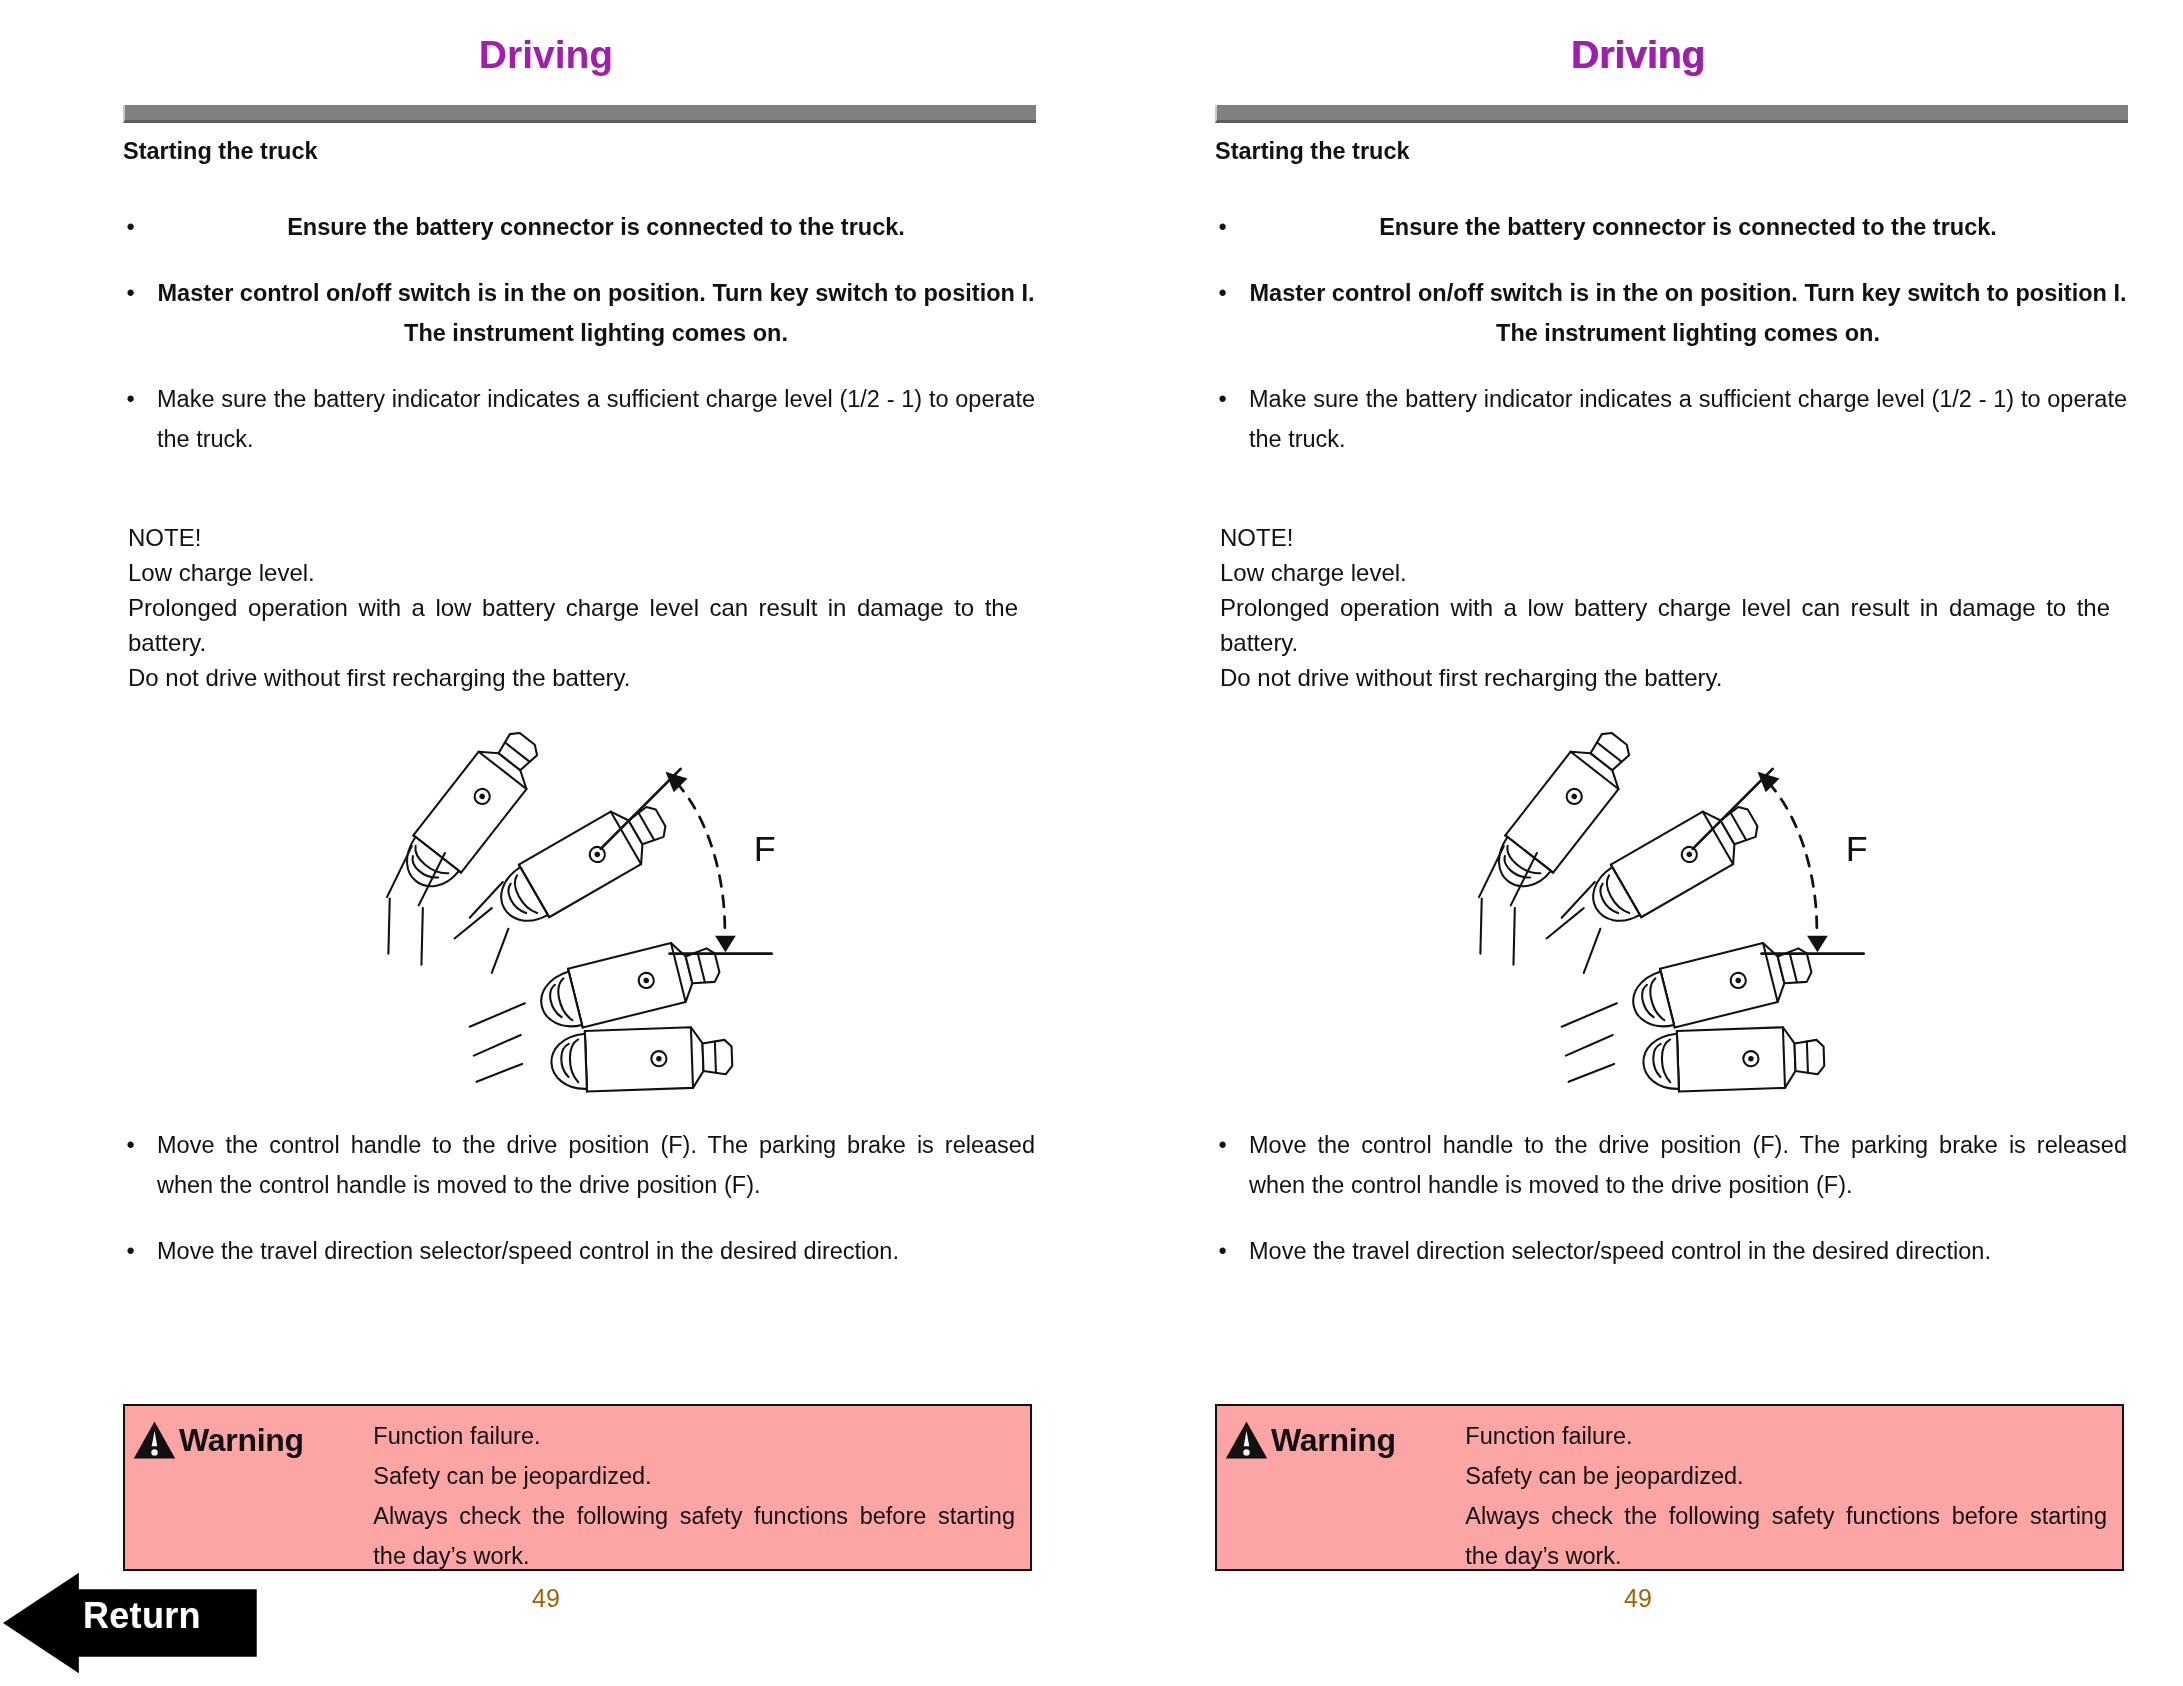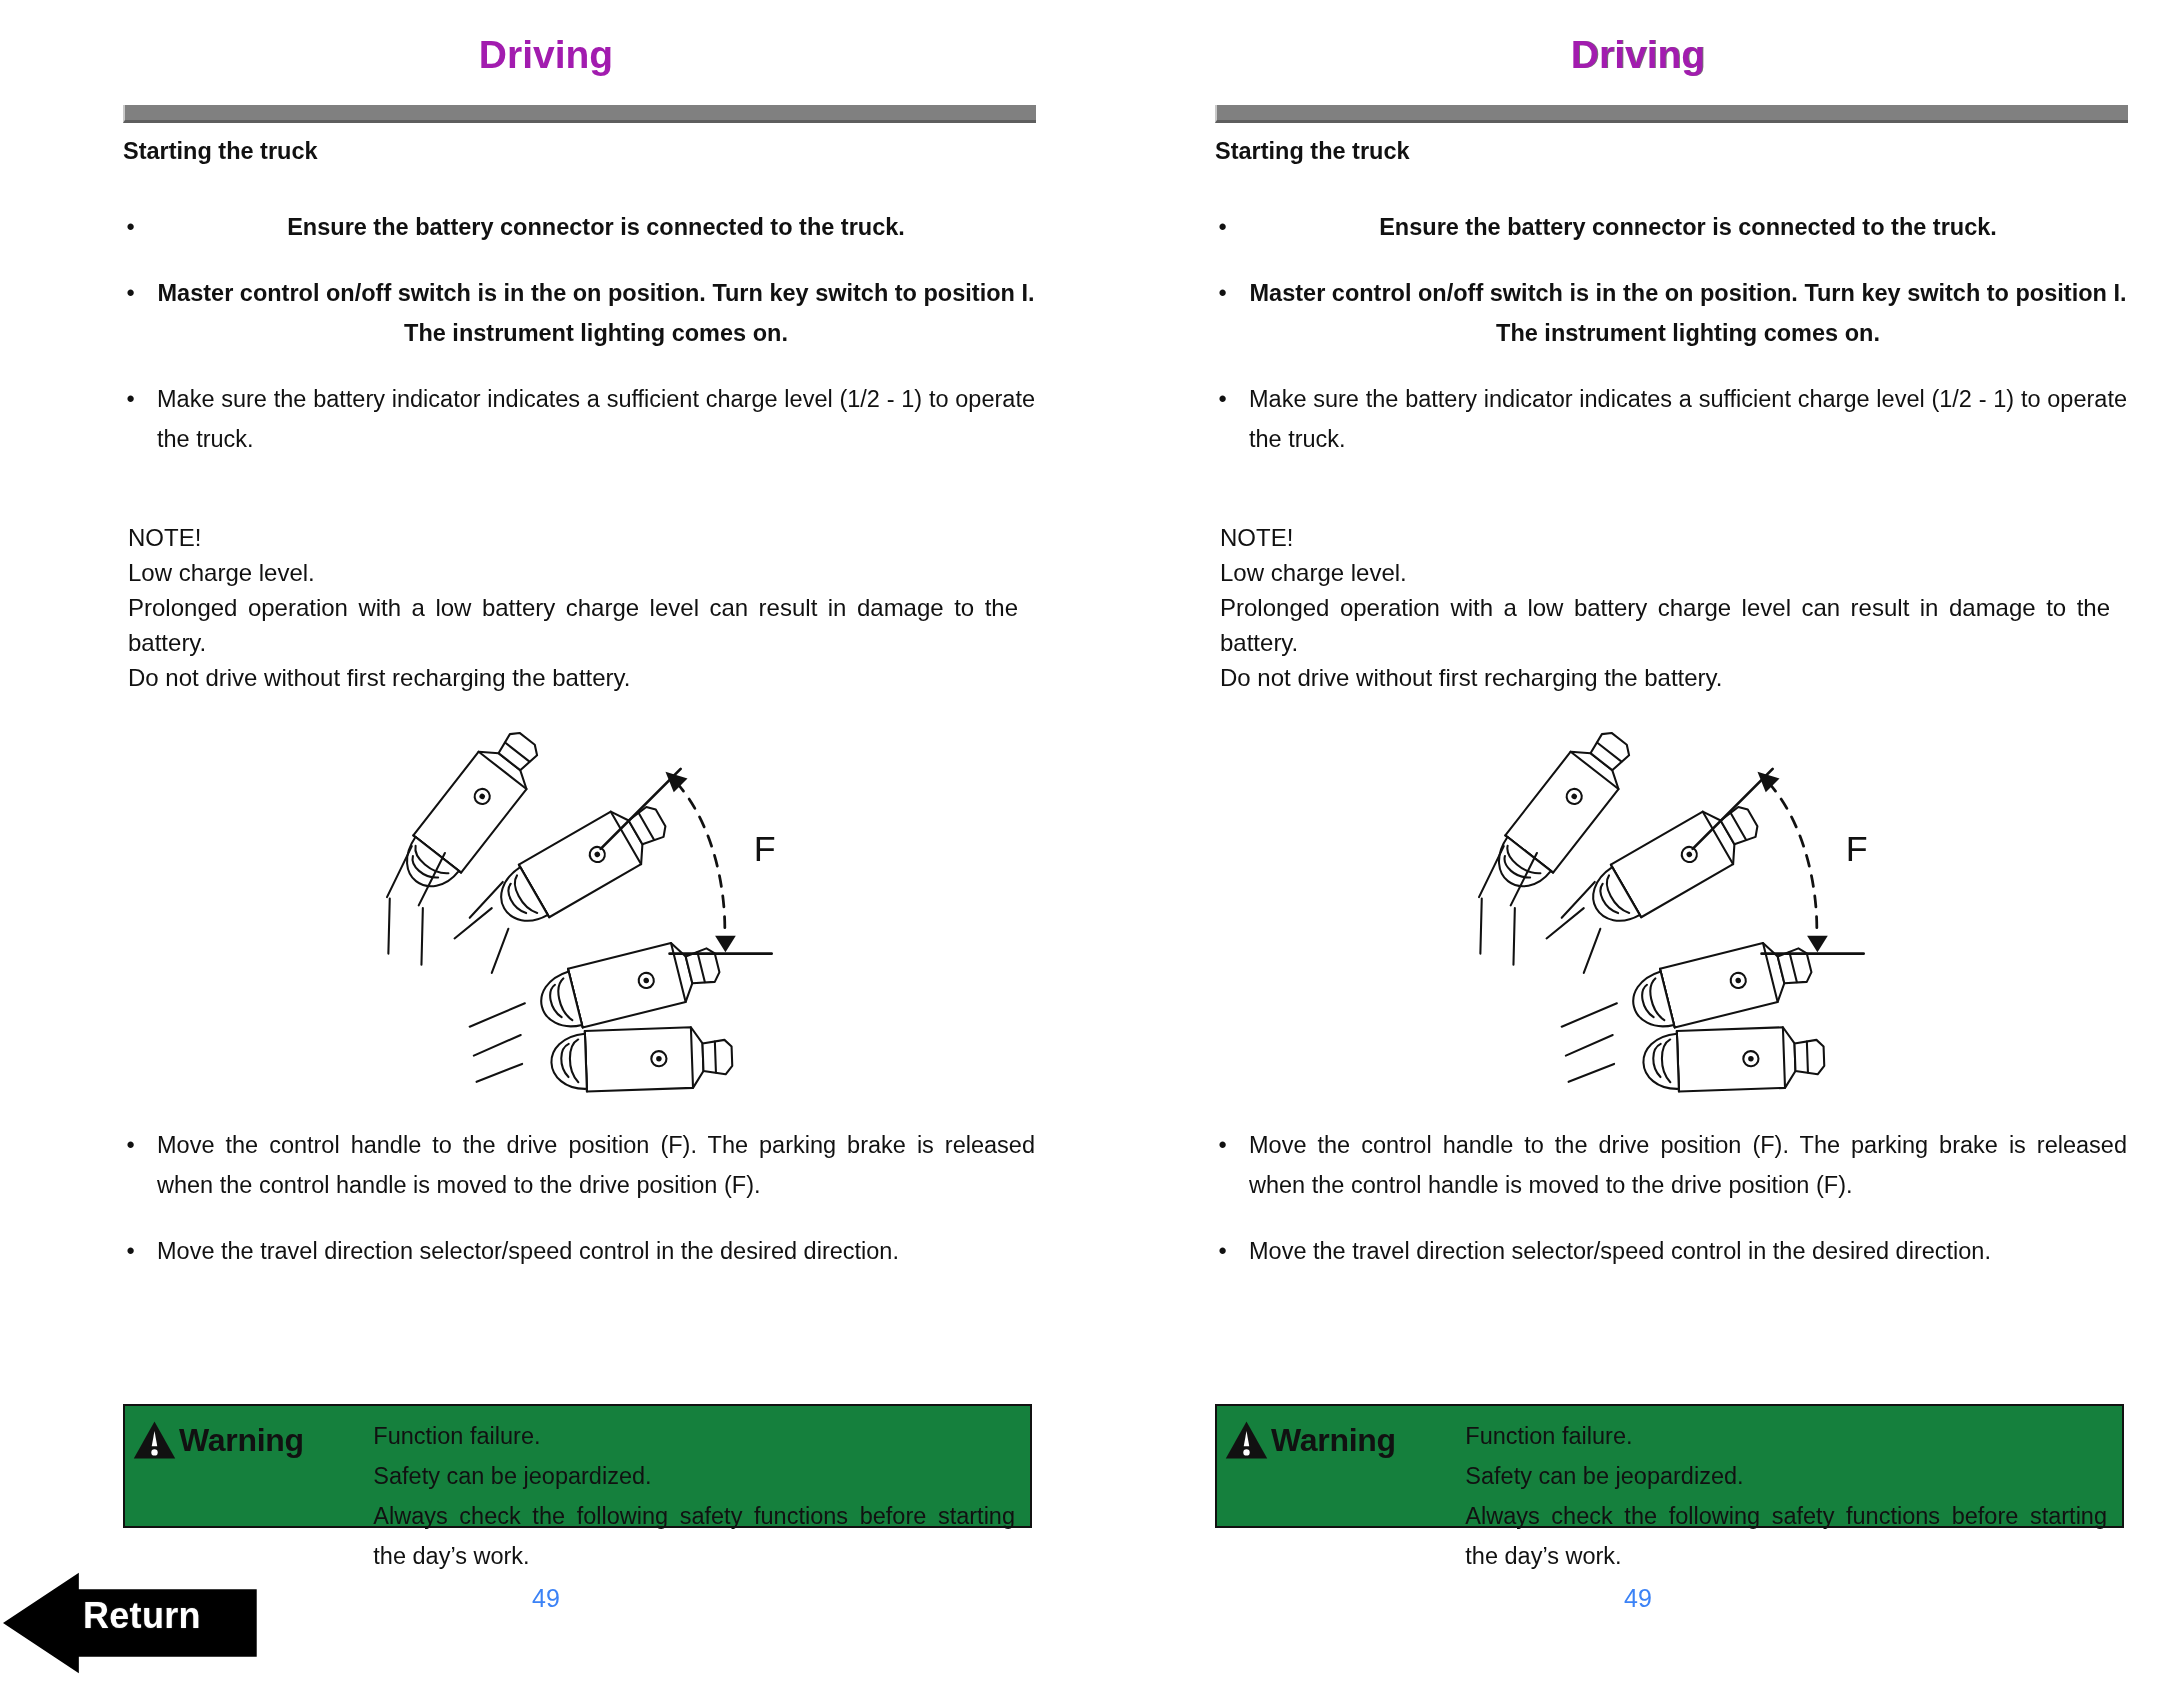--- a/index.html
+++ b/index.html
@@ -68,42 +68,42 @@
   .note .note-line.just{text-align:justify;text-justify:inter-word;}
 
   
   .figure{
     position:absolute;left:373px;top:711px;width:414px;height:386px;
   }
   .figure svg{display:block;width:100%;height:100%;}
 
   
   .warnbox{
-    position:absolute;left:123px;top:1404px;width:909px;height:124px;
+    position:absolute;left:123px;top:1404px;width:909px;height:167px;
     box-sizing:border-box;
     border:2.8px solid #111;
-    background:#15803d;
+    background:#fca5a5;
   }
   .warn-inner{display:flex;padding:9.7px 0 0 8.3px;}
   .warn-left{
     flex:0 0 228px;display:flex;align-items:flex-start;padding-top:4.1px;
   }
   .warn-tri{width:43px;height:40px;flex:0 0 43px;margin-right:2.8px;}
   .warn-word{
     font-size:32px;font-weight:bold;line-height:40px;letter-spacing:-0.3px;
   }
   .warn-right{flex:1 1 auto;padding-right:15px;margin-left:12px;}
   .warn-right .wl{font-size:23.5px;line-height:40px;text-align:left;}
   .warn-right .wl.just{text-align:justify;text-justify:inter-word;}
   .warn-right .wl.indent{padding-left:0px;}
 
   
   .pagenum{
     position:absolute;left:0;right:0;top:1584px;
-    text-align:center;font-size:25px;color:#3b82f6;
+    text-align:center;font-size:25px;color:#a16207;
   }
 
   
   .return-btn{
     position:absolute;left:2.8px;top:1571px;width:262px;height:104px;
     cursor:pointer;
   }
   .return-btn svg{display:block;width:100%;height:100%;}
   .return-label{
     position:absolute;left:83px;top:1595px;

